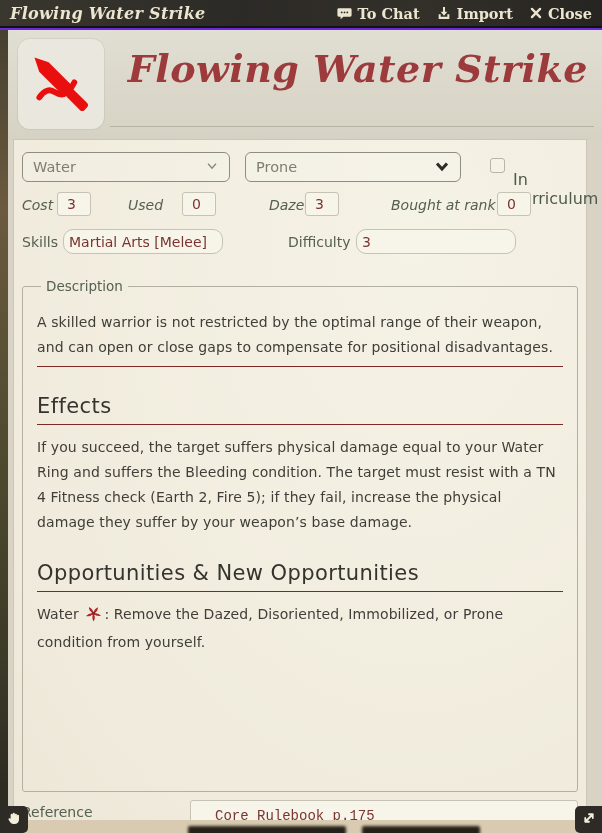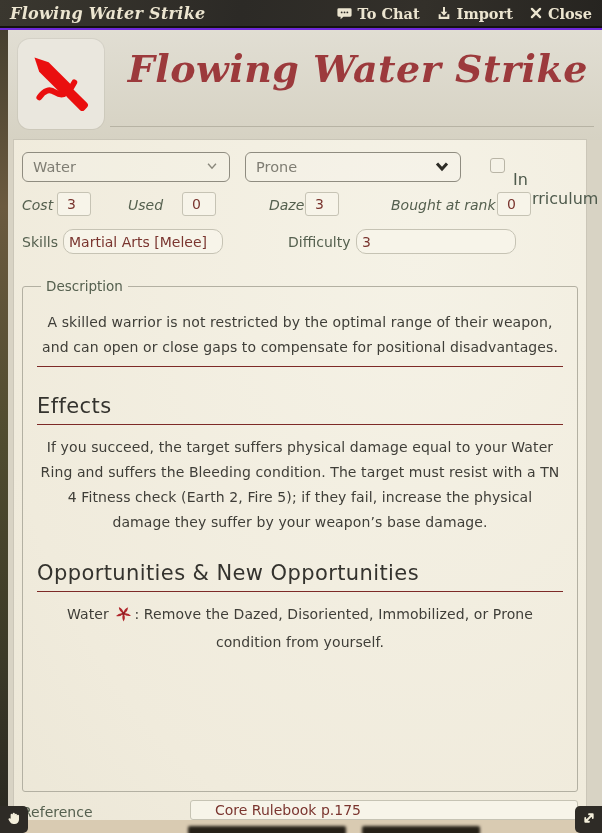--- a/index.html
+++ b/index.html
@@ -52,28 +52,28 @@
 
   .stat-lbl{position:absolute;top:57px;font-style:italic;}
   .stat-in{position:absolute;top:52px;width:34px;height:24px;padding:0 0 0 9px;}
   .row3-lbl{position:absolute;top:94px;}
   .row3-in{position:absolute;top:89px;width:160px;height:25px;padding:0 5px;border-radius:10px;}
 
   
   .desc{position:absolute;left:8px;top:138px;width:556px;height:514px;box-sizing:border-box;
         border:1px solid #b3b0a2;border-radius:3px;margin:0;padding:6px 14px 0 14px;overflow:hidden;}
   .desc legend{font-size:13.5px;color:#55604f;padding:0 5px;margin-left:4px;}
-  .desc p{margin:10px 0 0 0;font-size:14px;line-height:1.78;color:#3f3e38;letter-spacing:.1px;text-align:center;}
+  .desc p{margin:10px 0 0 0;font-size:14px;line-height:1.78;color:#3f3e38;letter-spacing:.1px;}
   .desc h2{margin:27px 0 0 0;font-size:21px;font-weight:normal;color:#34332e;letter-spacing:.4px;}
   .desc .rule{height:1px;background:#7d2a27;margin:6px 0 2px 0;border:none;}
   .opp-icon{display:inline-block;vertical-align:-3px;margin:0 2px;}
 
   
   .ref-lbl{position:absolute;left:8px;top:664px;}
-  .ref-in{position:absolute;left:176px;top:660px;width:388px;height:20px;padding:0 24px;}
+  .ref-in{position:absolute;left:176px;top:660px;width:388px;height:32px;padding:0 24px;font-family:Liberation Mono, monospace;}
 
   
   .bottom-strip{position:absolute;left:0;top:820px;width:602px;height:13px;background:#d9cbb2;overflow:hidden;}
   .blob{position:absolute;top:6px;height:10px;background:#262118;filter:blur(1.5px);border-radius:2px;}
   .blob.b1{left:188px;width:158px;}
   .blob.b2{left:362px;width:118px;}
   .drag-handle{position:absolute;left:0;top:806px;width:28px;height:27px;background:#2e2b26;
                border-radius:0 5px 5px 0;display:flex;align-items:center;justify-content:center;cursor:grab;}
   .resize-handle{position:absolute;right:0;top:806px;width:27px;height:27px;background:#2e2b26;
                  border-radius:5px 0 0 5px;display:flex;align-items:center;justify-content:center;cursor:nwse-resize;}

